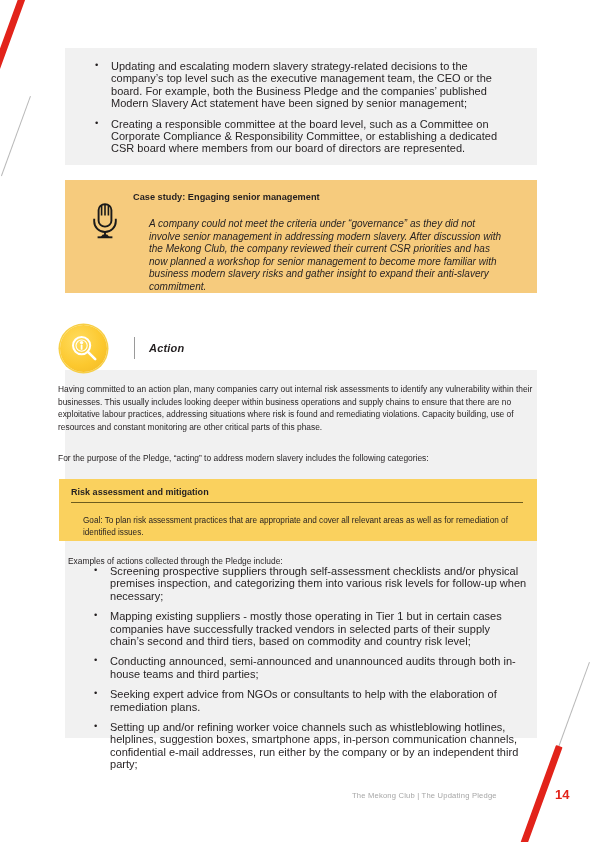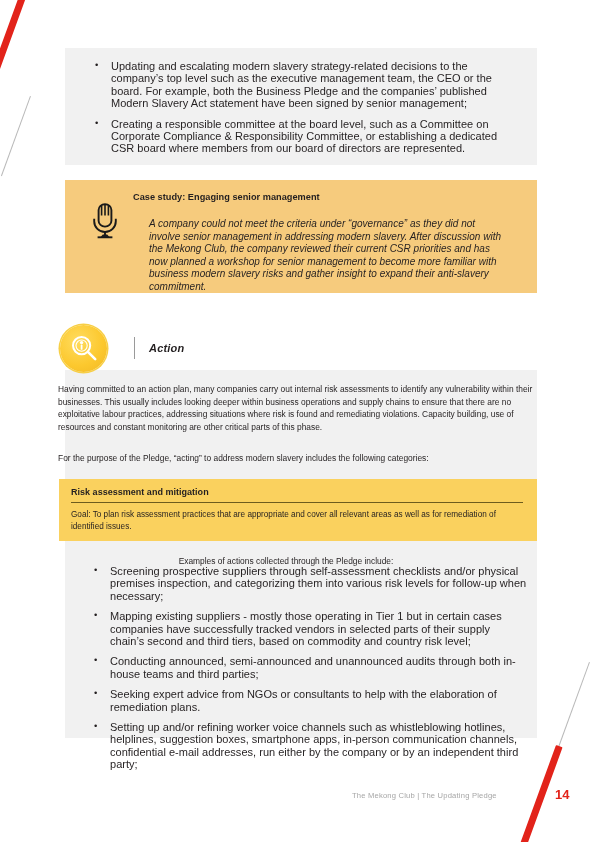--- a/index.html
+++ b/index.html
@@ -211,32 +211,31 @@
     letter-spacing: 0.02px;
   }
   .risk-rule {
     height: 1px;
     background: #6d5c1d;
     margin: 0 0 6px 0;
   }
   .risk-goal {
     font-size: 8.2px;
     line-height: 11.6px;
-    margin: 0;
+    margin: 12px;
   }
 
   
   .examples-intro {
     position: absolute;
-    left: 56px;
+    left: 68px;
     top: 547px;
     width: 460px;
     font-size: 8.4px;
     line-height: 12.6px;
-    text-align: center;
   }
   .examples-list {
     position: absolute;
     left: 82px;
     top: 565px;
     width: 445px;
   }
 
   
   .footer-text {

